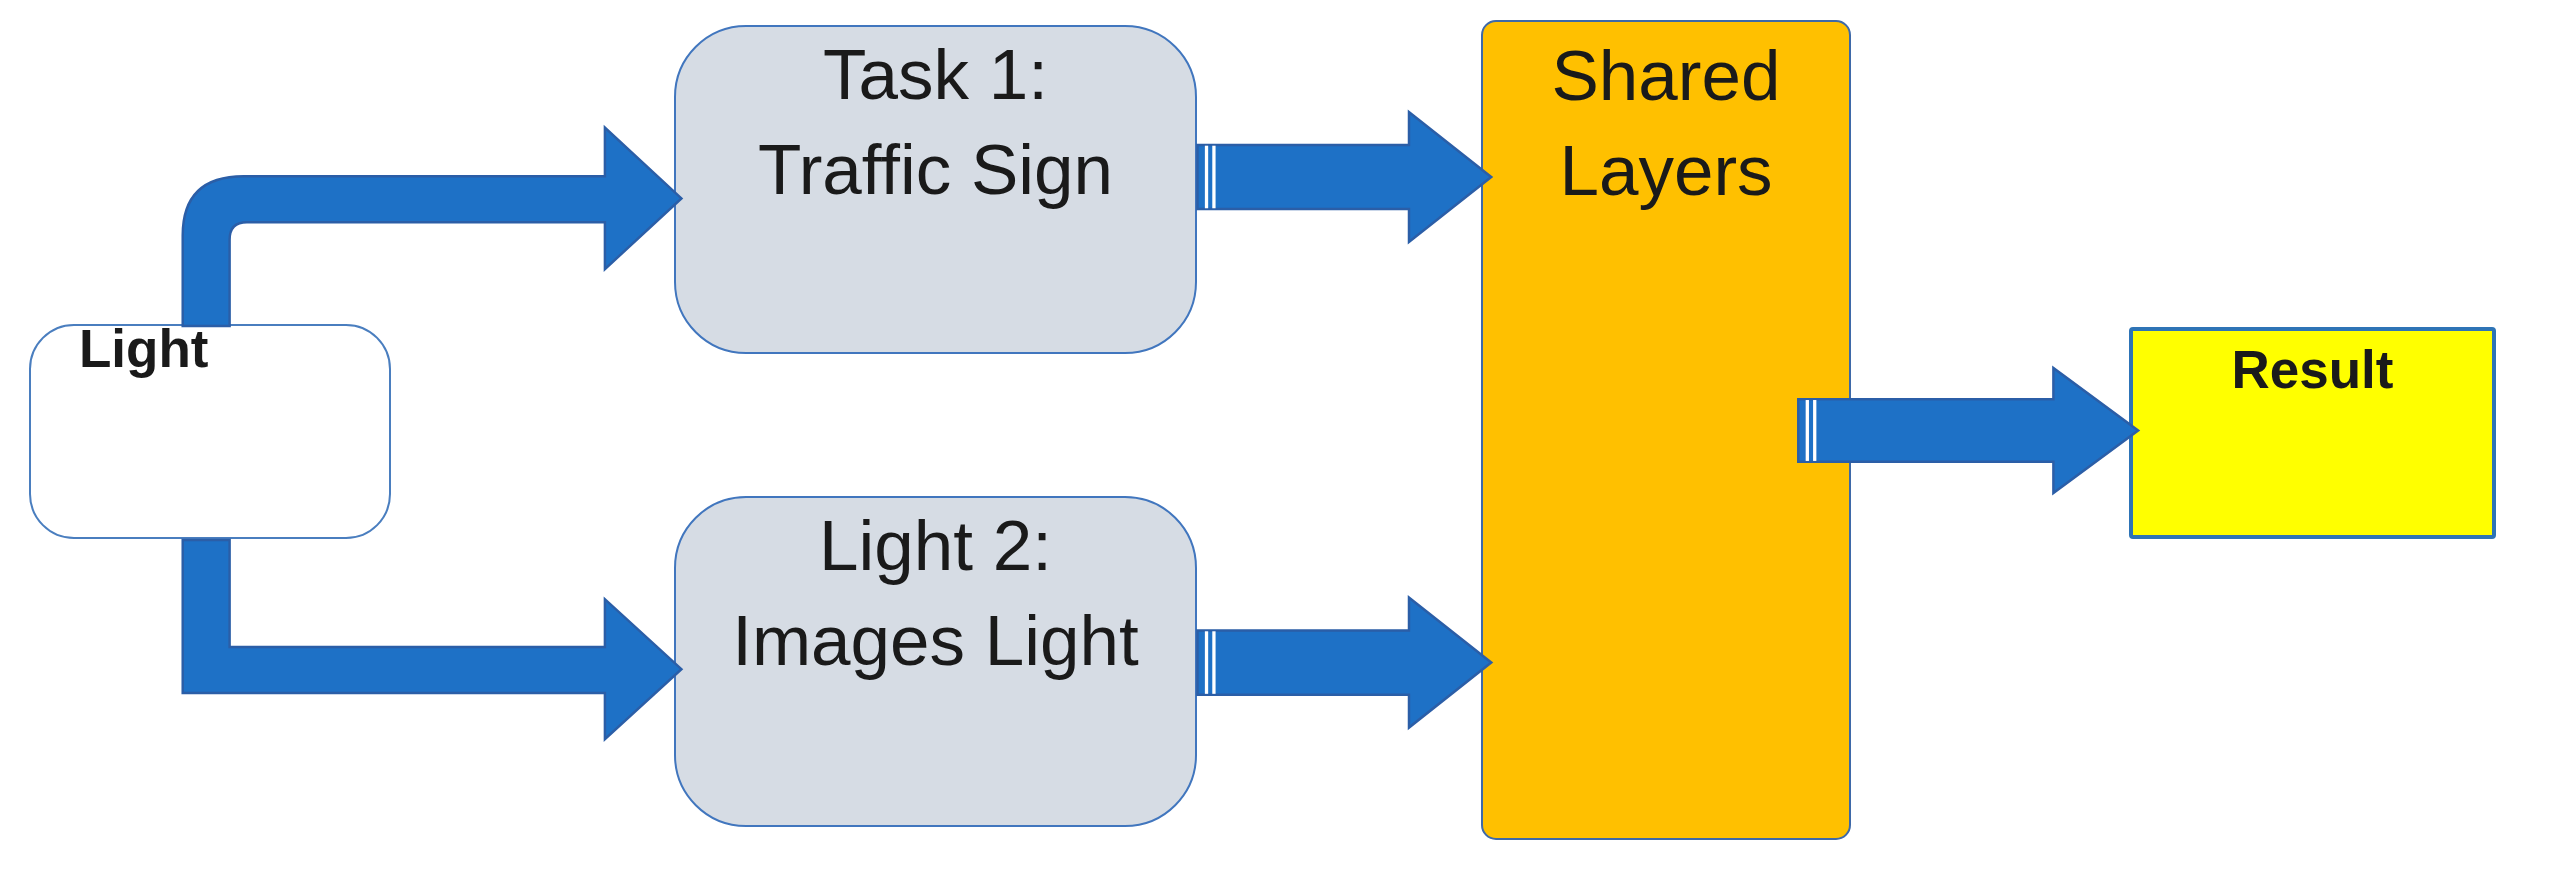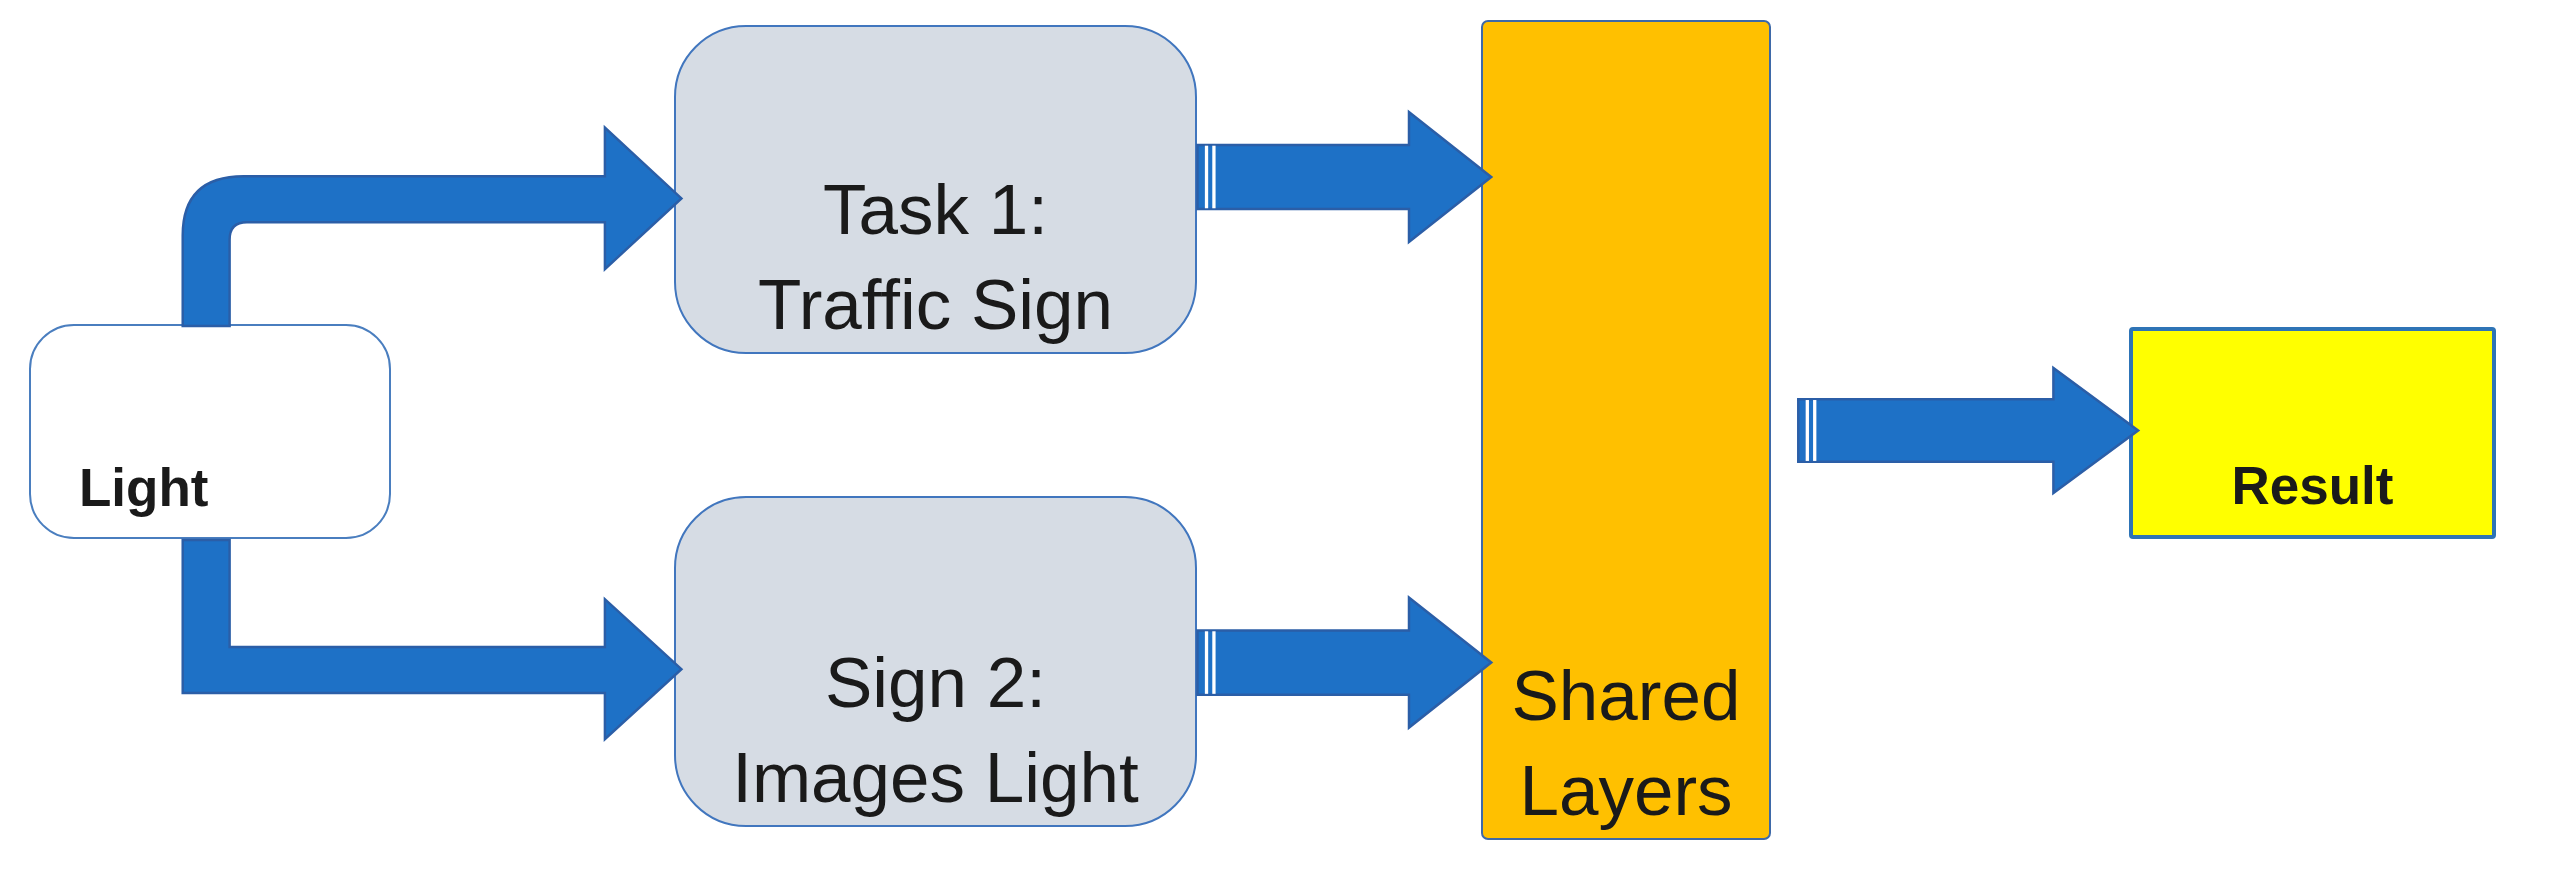--- a/index.html
+++ b/index.html
@@ -14,21 +14,21 @@
     background: var(--background, #ffffff);
     font-family: "Liberation Sans", sans-serif;
     color: var(--text, #1a1a1a);
   }
   .node {
     position: absolute;
     box-sizing: border-box;
     display: flex;
     flex-direction: column;
     align-items: center;
-    justify-content: flex-end;
+    justify-content: flex-start;
     text-align: center;
     line-height: 1.35;
   }
   .node span { display: block; }
 
   #images-node {
     left: 29px;  top: 324px;
     width: 362px; height: 215px;
     background: var(--images-fill, #ffffff);
     border: 2.5px solid var(--images-border, #4a7ebf);
@@ -46,27 +46,27 @@
     border: 2.5px solid var(--task-border, #4176be);
     border-radius: 72px;
     font-size: 71px;
     line-height: 95px;
   }
   #task1-node { left: 674px; top: 25px; }
   #task2-node { left: 674px; top: 496px; height: 331px; }
 
   #shared-layers-node {
     left: 1481px; top: 20px;
-    width: 290px; height: 820px;
+    width: 370px; height: 820px;
     background: var(--shared-fill, #ffc000);
     border: 2.5px solid var(--shared-border, #3e69a8);
-    border-radius: 7px;
+    border-radius: 15px;
     font-size: 71px;
     line-height: 95px;
-    padding-top: 16px;
+    padding-top: 6px;
   }
 
   #result-evaluation-node {
     left: 2129px; top: 327px;
     width: 367px; height: 212px;
     background: var(--result-fill, #ffff00);
     border: 4.1px solid var(--result-border, #2e74b6);
     border-radius: 4px;
     font-size: 53px;
     font-weight: bold;
@@ -100,21 +100,21 @@
   <div class="node" id="images-node">
     <span>Light</span>
   </div>
 
   <div class="node task-node" id="task1-node">
     <span>Task 1:</span>
     <span>Traffic Sign</span>
   </div>
 
   <div class="node task-node" id="task2-node">
-    <span>Sign 2:</span>
+    <span>Light 2:</span>
     <span>Images Light</span>
   </div>
 
   <div class="node" id="shared-layers-node">
     <span>Shared</span>
     <span>Layers</span>
   </div>
 
   <div class="node" id="result-evaluation-node">
     <span>Result</span>

